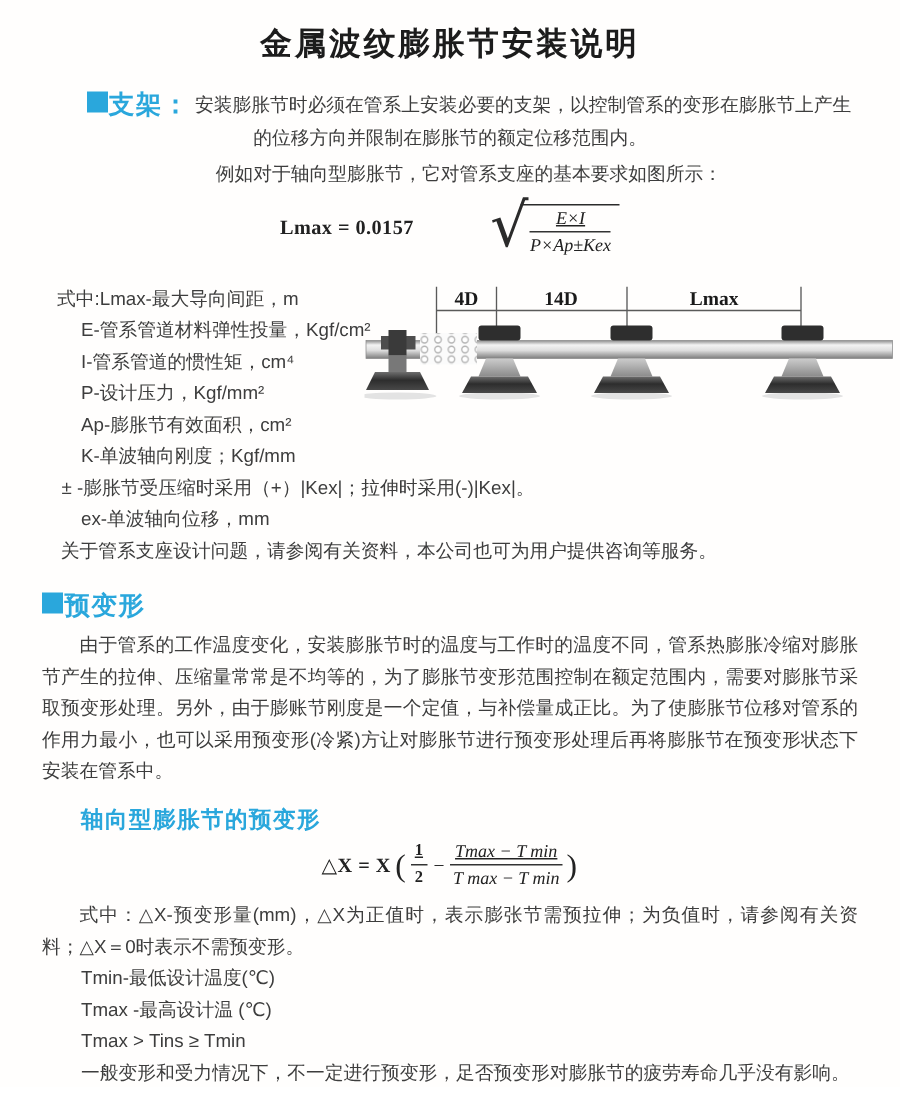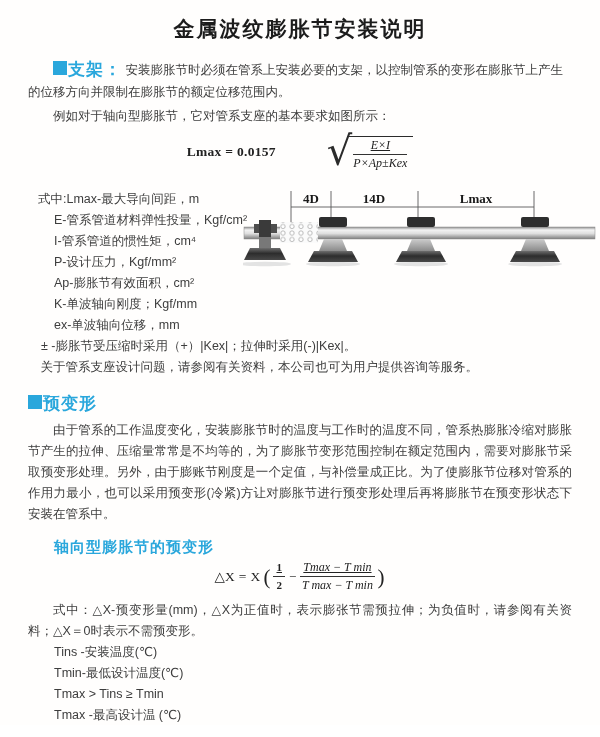--- a/index.html
+++ b/index.html
@@ -7,38 +7,38 @@
     position:relative;width:600px;height:725px;overflow:hidden;background:#fffefd;
     font-family:"Liberation Sans","DejaVu Sans",sans-serif;color:#3d3d3d;
   }
   .page-title{
     text-align:center;font-size:21px;font-weight:bold;color:#1c1c1c;
     letter-spacing:2px;padding-top:15px;margin-bottom:16px;
   }
   .content{padding:0 28px;font-size:12.5px;line-height:21px;}
   .sec-heading{color:#2aa7dc;font-size:17px;font-weight:bold;letter-spacing:1px;vertical-align:-1px;}
   .blue-square{display:inline-block;width:14px;height:14px;background:#2aa7dc;margin-right:1px;vertical-align:-1px;}
-  .para{margin:0;text-indent:2em;}
+  .para{margin:0;text-indent:2em;text-align:center;}
   .p1{line-height:22px;margin-bottom:2px;}
   .example{margin:3px 0 4px;}
   
   .formula{display:flex;justify-content:center;align-items:center;
     font-family:"Liberation Serif","DejaVu Serif",serif;color:#222;}
   .formula1{margin:6px 0 8px;gap:44px;}
   .f-lhs{font-weight:bold;font-size:13.5px;margin-right:7px;letter-spacing:.3px;}
   .sqrt{display:inline-flex;align-items:flex-start;}
   .rad-sign{font-size:40px;line-height:34px;font-weight:400;margin-right:-5px;
     font-family:"DejaVu Sans",sans-serif;color:#2b2b2b;transform:translateY(1px);}
   .radicand{border-top:1.6px solid #2b2b2b;padding:2px 6px 0;margin-top:3px;}
   .frac{display:inline-block;text-align:center;font-style:italic;font-size:12px;line-height:13px;vertical-align:middle;}
   .frac .num{border-bottom:1px solid #333;padding:0 3px 2px;display:block;text-decoration:underline;}
   .frac .den{padding-top:2px;display:block;}
   .frac.plain{font-style:normal;font-weight:bold;font-size:11px;}
   .paren{font-size:21px;font-weight:400;line-height:20px;padding:0 1px;}
-  .f-sym{font-weight:normal;font-size:13.5px;letter-spacing:.3px;}
+  .f-sym{font-weight:bold;font-size:13.5px;letter-spacing:.3px;}
   .formula2{margin:4px 0 8px;gap:2px;}
   .op{font-size:13px;padding:0 2px;}
   
   .defs{margin:2px 0 0;}
   .def-item{white-space:nowrap;}
   .ind-a{margin-left:10px;margin-top:19px;}
   .ind-b{margin-left:26px;}
   .ind-c{margin-left:13px;}
   .note-line{margin:0;text-indent:1em;}
   .sec2{margin-top:15px;margin-bottom:5px;}
@@ -77,22 +77,22 @@
       </span>
     </div>
 
     <div class="defs">
       <div class="def-item ind-a">式中:Lmax-最大导向间距，m</div>
       <div class="def-item ind-b">E-管系管道材料弹性投量，Kgf/cm²</div>
       <div class="def-item ind-b">I-管系管道的惯性矩，cm⁴</div>
       <div class="def-item ind-b">P-设计压力，Kgf/mm²</div>
       <div class="def-item ind-b">Ap-膨胀节有效面积，cm²</div>
       <div class="def-item ind-b">K-单波轴向刚度；Kgf/mm</div>
+      <div class="def-item ind-c">± -膨胀节受压缩时采用（+）|Kex|；拉伸时采用(-)|Kex|。</div>
       <div class="def-item ind-b">ex-单波轴向位移，mm</div>
-      <div class="def-item ind-c">± -膨胀节受压缩时采用（+）|Kex|；拉伸时采用(-)|Kex|。</div>
     </div>
     <p class="note-line">关于管系支座设计问题，请参阅有关资料，本公司也可为用户提供咨询等服务。</p>
 
     <div class="sec2">
       <span class="blue-square"></span><span class="sec-heading">预变形</span>
     </div>
     <p class="body-para">由于管系的工作温度变化，安装膨胀节时的温度与工作时的温度不同，管系热膨胀冷缩对膨胀节产生的拉伸、压缩量常常是不均等的，为了膨胀节变形范围控制在额定范围内，需要对膨胀节采取预变形处理。另外，由于膨账节刚度是一个定值，与补偿量成正比。为了使膨胀节位移对管系的作用力最小，也可以采用预变形(冷紧)方让对膨胀节进行预变形处理后再将膨胀节在预变形状态下安装在管系中。</p>
 
     <div class="sub-heading sub-axial">轴向型膨胀节的预变形</div>
 
@@ -105,24 +105,23 @@
       </span>
       <span class="op">−</span>
       <span class="frac">
         <span class="num">Tmax − T min</span>
         <span class="den">T max − T min</span>
       </span>
       <span class="paren">)</span>
     </div>
 
     <p class="body-para">式中：△X-预变形量(mm)，△X为正值时，表示膨张节需预拉伸；为负值时，请参阅有关资料；△X＝0时表示不需预变形。</p>
-    <div class="line-ind">Tins -安装温度(℃)</div>
     <div class="line-ind">Tmin-最低设计温度(℃)</div>
+    <div class="line-ind">Tmax -最高设计温 (℃)</div>
     <div class="line-ind">Tmax &gt; Tins ≥ Tmin</div>
-    <div class="line-ind">Tmax -最高设计温 (℃)</div>
     <div class="line-ind">一般变形和受力情况下，不一定进行预变形，足否预变形对膨胀节的疲劳寿命几乎没有影响。</div>
 
   </div>
 
   <svg class="diagram" width="357" height="97" viewBox="0 0 357 97">
     <defs>
       <linearGradient id="pg" x1="0" y1="0" x2="0" y2="1">
         <stop offset="0" stop-color="#8f8f8f"></stop>
         <stop offset="0.25" stop-color="#f3f3f3"></stop>
         <stop offset="0.55" stop-color="#dedede"></stop>

